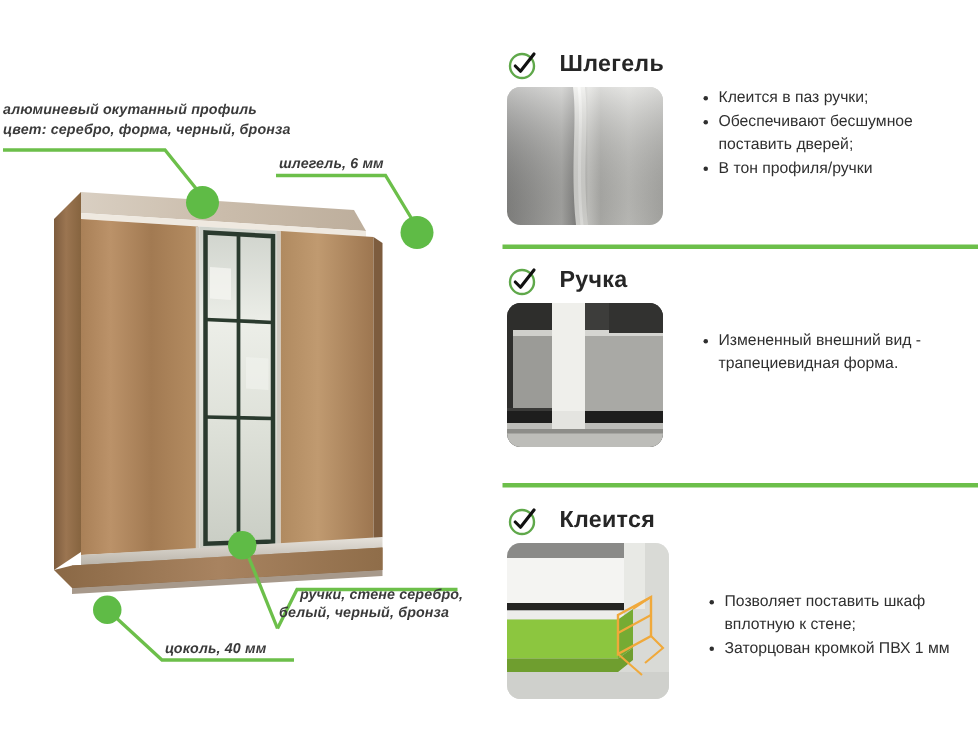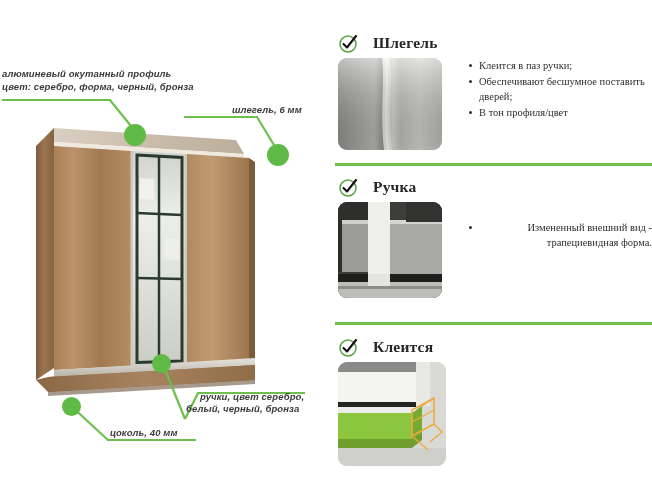--- a/index.html
+++ b/index.html
@@ -41,21 +41,21 @@
     background: #5fbb46;
   }
   .dot.small { width: 19px; height: 19px; }
 
   
   #wardrobe { position: absolute; left: 36px; top: 118px; width: 240px; height: 282px; }
 
   .wd-svg { position: absolute; left: 0; top: 0; }
 
   
-  #right-panel { position: absolute; left: 330px; top: 0; width: 322px; height: 408px; font-family: Liberation Serif, serif; }
+  #right-panel { position: absolute; left: 330px; top: 0; width: 322px; height: 408px; }
 
   .divider {
     position: absolute;
     left: 5px;
     width: 317px;
     height: 3px;
     background: #6cbf4a;
   }
 
   .feature { position: absolute; left: 0; width: 322px; }
@@ -203,23 +203,23 @@
     </svg>
 
     <div class="dot" style="left:124px; top:124px;"></div>
     <div class="dot" style="left:267px; top:144px;"></div>
     <div class="dot small" style="left:152px; top:354px;"></div>
     <div class="dot small" style="left:62px; top:397px;"></div>
 
     <div class="annot-text" style="left:2px; top:68px;">алюминевый окутанный профиль</div>
     <div class="annot-text" style="left:2px; top:81px;">цвет: серебро, форма, черный, бронза</div>
 
-    <div class="annot-text" style="left:186px; top:104px;margin-left:46px;">шлегель, 6 мм</div>
-
-    <div class="annot-text" style="left:200px; top:391px;">ручки, цвет серебро,</div>
+    <div class="annot-text" style="left:186px; top:104px;">шлегель, 6 мм</div>
+
+    <div class="annot-text" style="left:200px; top:391px;">ручки, стене серебро,</div>
     <div class="annot-text" style="left:186px; top:403px;">белый, черный, бронза</div>
 
     <div class="annot-text" style="left:110px; top:427px;">цоколь, 40 мм</div>
   </div>
 
   <div id="right-panel">
 
     <div class="feature" style="top:28px;">
       <div class="feature-head">
         <span class="check-icon">
@@ -250,28 +250,28 @@
             </defs>
             <rect width="104" height="92" fill="url(#shA)"></rect>
             <path d="M44,0 C47,25 42,50 46,92 L54,92 C50,50 55,25 52,0 Z" fill="#e7e7e3"></path>
             <path d="M47,0 C50,25 45,50 49,92 L51,92 C47,50 52,25 49,0 Z" fill="#f7f7f4"></path>
             <rect width="104" height="92" fill="url(#shB)"></rect>
           </svg>
         </div>
         <ul class="bullets">
           <li>Клеится в паз ручки;</li>
           <li>Обеспечивают бесшумное поставить дверей;</li>
-          <li>В тон профиля/цвет</li>
+          <li>В тон профиля/ручки</li>
         </ul>
       </div>
     </div>
 
     <div class="divider" style="top:163px;"></div>
 
-    <div class="feature" style="top:172px;text-align:right;">
+    <div class="feature" style="top:172px;">
       <div class="feature-head">
         <span class="check-icon">
           <svg width="22" height="22" viewBox="0 0 22 22">
             <circle cx="10" cy="12" r="8" fill="none" stroke="#5fa84a" stroke-width="1.6"></circle>
             <path d="M5.5,12 L9,15.5 L18,4" fill="none" stroke="#111111" stroke-width="2.1" stroke-linecap="round" stroke-linejoin="round"></path>
           </svg>
         </span>
         <span class="feature-title">Ручка</span>
       </div>
       <div class="feature-body">
@@ -323,17 +323,21 @@
             <polygon points="0,77 74,77 84,70 84,78 74,86 0,86" fill="#6f9e2f"></polygon>
             <rect x="0" y="86" width="108" height="18" fill="#cfd0cc"></rect>
             <polygon points="78,0 92,0 92,44 78,44" fill="#e8e9e5"></polygon>
             <path d="M74,48 L96,36 L96,62 L74,74 Z" fill="none" stroke="#f0a93b" stroke-width="1.6"></path>
             <path d="M74,60 L96,48" stroke="#f0a93b" stroke-width="1.4"></path>
             <path d="M84,44 L96,36" stroke="#f0a93b" stroke-width="1.4"></path>
             <path d="M96,62 L104,70 L92,80" stroke="#f0a93b" stroke-width="1.4" fill="none"></path>
             <path d="M74,74 L90,88" stroke="#f0a93b" stroke-width="1.4"></path>
           </svg>
         </div>
+        <ul class="bullets" style="padding-top:32px;">
+          <li>Позволяет поставить шкаф вплотную к стене;</li>
+          <li>Заторцован кромкой ПВХ 1 мм</li>
+        </ul>
       </div>
     </div>
 
   </div>
 </div>
 
 </body></html>

